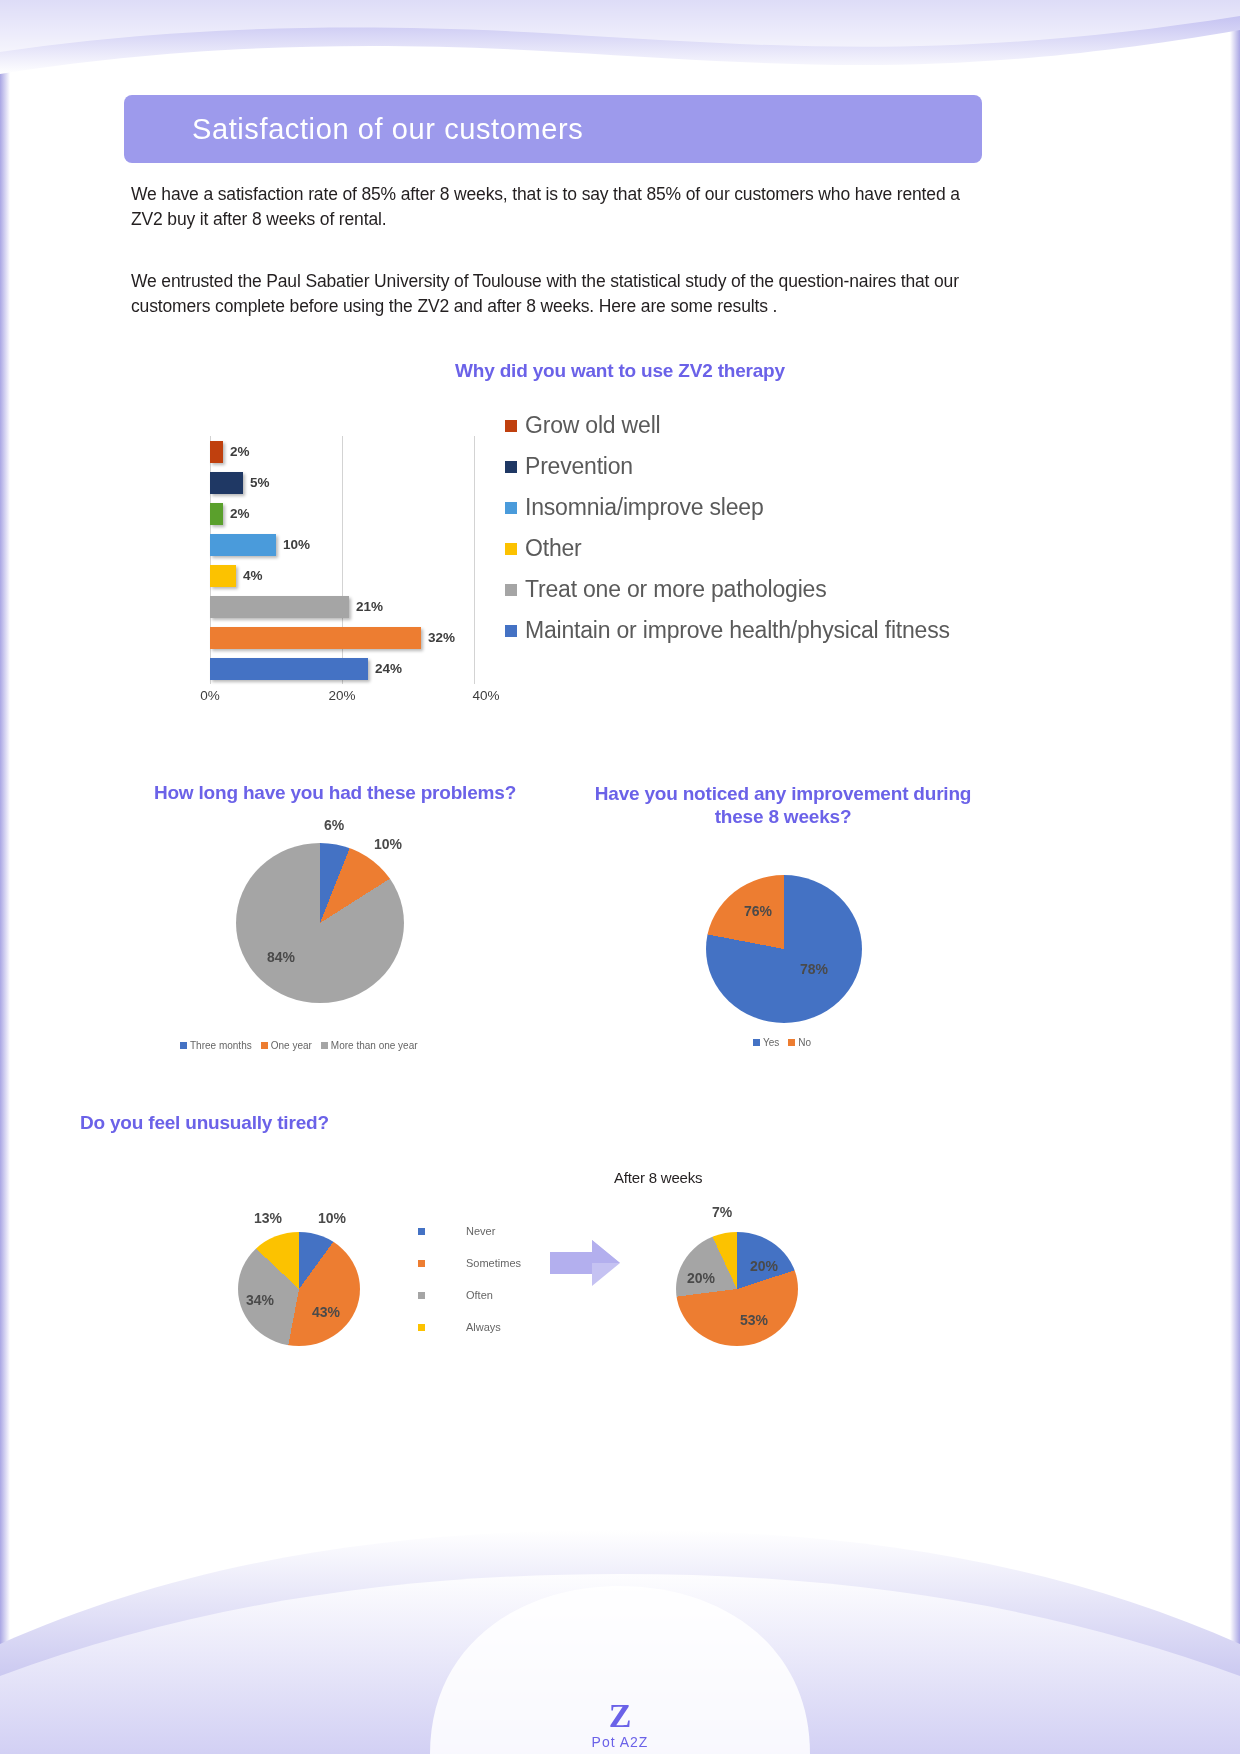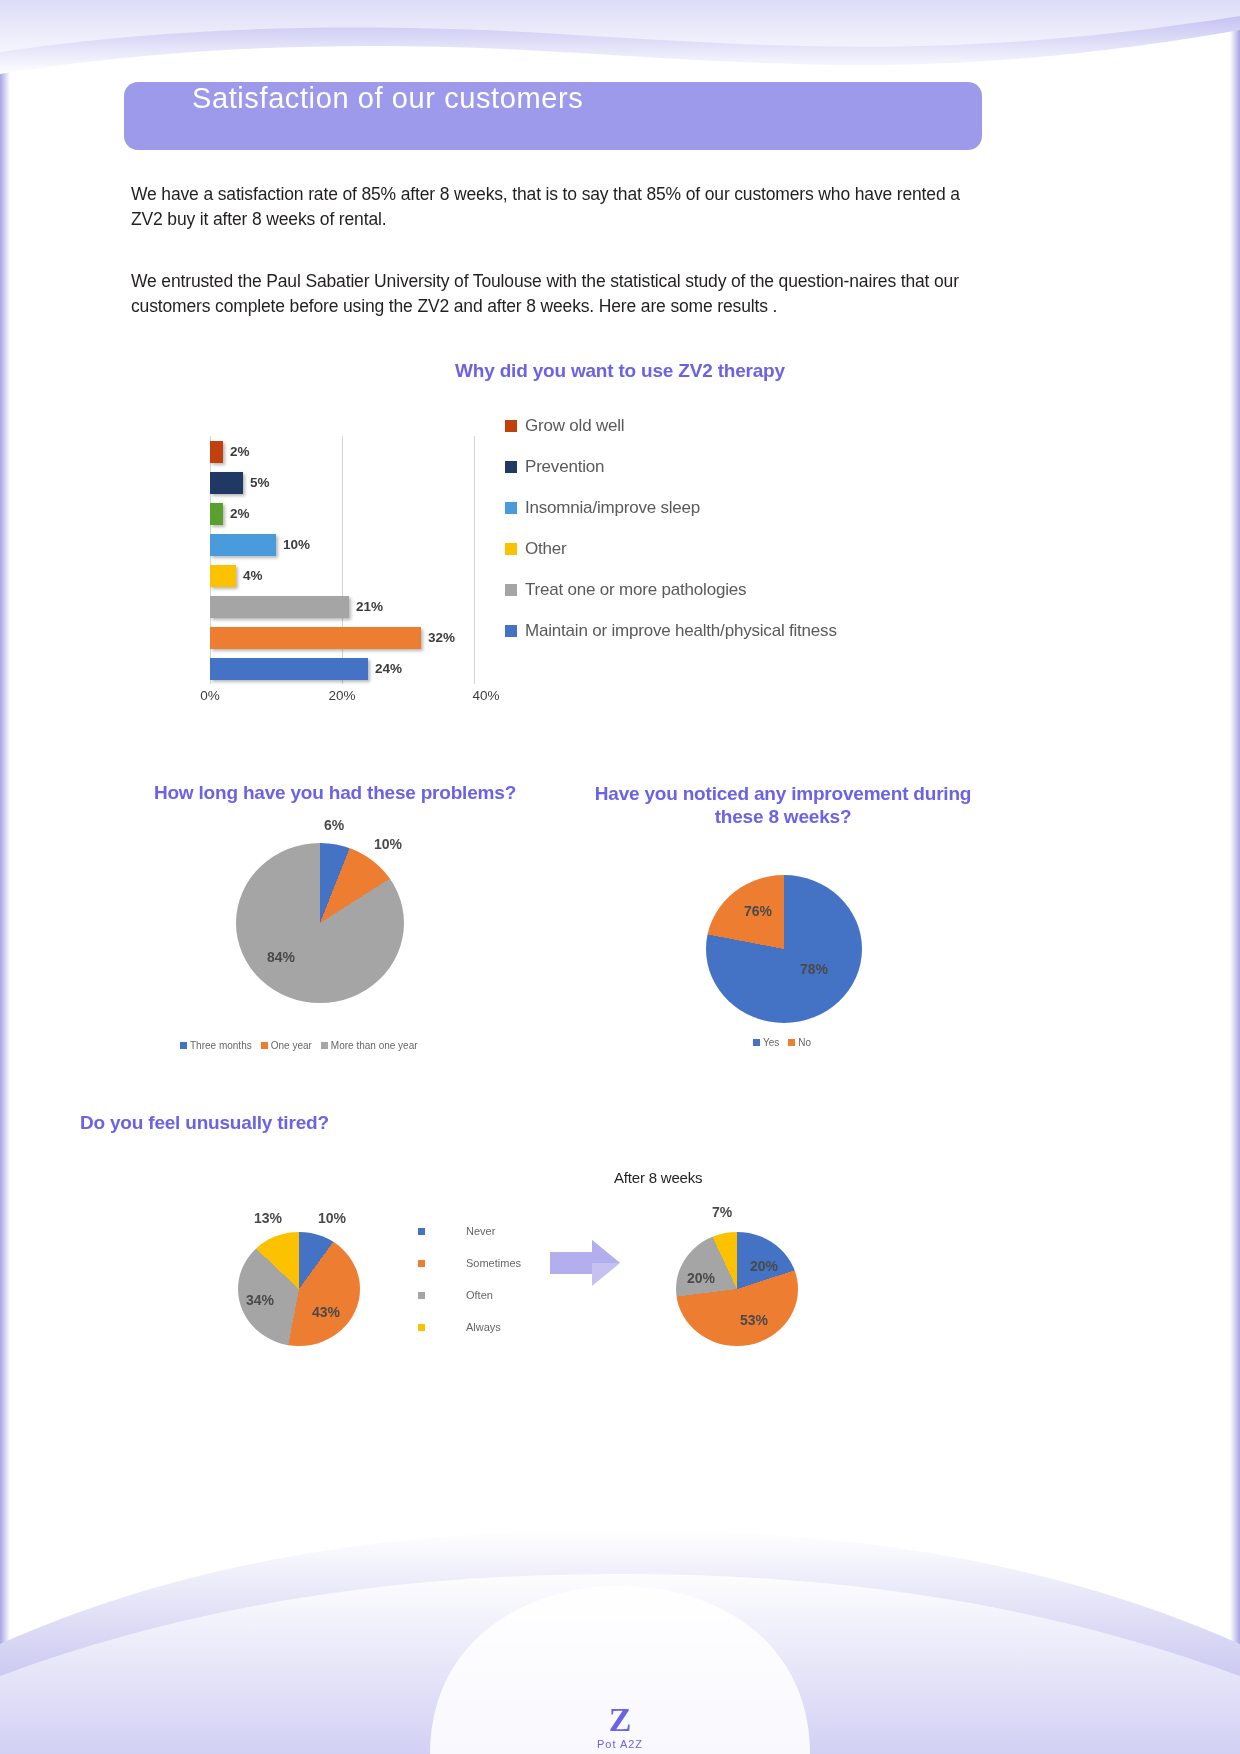--- a/index.html
+++ b/index.html
@@ -23,25 +23,25 @@
     position: absolute; left: 0; top: 0; width: 1240px; height: 80px;
     overflow: hidden;
   }
   .footer-swoosh {
     position: absolute; left: 0; bottom: 0; width: 1240px; height: 260px;
     overflow: hidden;
   }
 
   
   .title-banner {
-    position: absolute; left: 124px; top: 82px;
+    position: absolute; left: 124px; top: 95px;
     width: 858px; height: 68px;
     background: #9d9aec;
-    border-radius: 14px;
-    display: flex; 
+    border-radius: 8px;
+    display: flex; align-items: center;
   }
   .title-banner .title-text {
     color: #ffffff;
     font-size: 29px;
     letter-spacing: 0.6px;
     padding-left: 68px;
     font-weight: 400;
   }
 
   
@@ -93,21 +93,21 @@
   .axis-ticks span {
     position: absolute; font-size: 13.5px; color: #3d3d3d; transform: translateX(-50%);
   }
 
   
   #bar-legend { position: absolute; left: 505px; top: 405px; width: 470px; }
   #bar-legend .leg-item {
     display: flex; align-items: center; height: 41px;
   }
   #bar-legend .swatch { width: 12px; height: 12px; margin-right: 8px; flex: 0 0 auto; }
-  #bar-legend .leg-text { font-size: 17px; color: #5a5a5a; letter-spacing: -0.2px; }
+  #bar-legend .leg-text { font-size: 23px; color: #5a5a5a; letter-spacing: -0.2px; }
 
   
   .pie-wrap { position: absolute; }
   .pie {
     position: relative;
     border-radius: 50%;
   }
   .pie::after {
     content: "";
     position: absolute; left: 0; right: 0; bottom: -9px; height: 18px;
@@ -148,21 +148,21 @@
   
   .footer-logo {
     position: absolute; left: 50%; transform: translateX(-50%);
     bottom: 4px; text-align: center;
   }
   .footer-logo .logo-mark {
     font-family: "Liberation Serif", serif;
     font-size: 34px; color: #6b62e8; font-weight: bold; line-height: 1;
   }
   .footer-logo .logo-text {
-    font-size: 11px; color: #6b62e8; letter-spacing: 1px; margin-top: 1px;
+    font-size: 14px; color: #6b62e8; letter-spacing: 1px; margin-top: 1px;
   }
 </style>
 </head>
 <body>
 
 <div class="page-edge-left"></div>
 <div class="page-edge-right"></div>
 
 <div class="header-swoosh">
   <svg width="1240" height="80" viewBox="0 0 1240 80" preserveAspectRatio="none">

